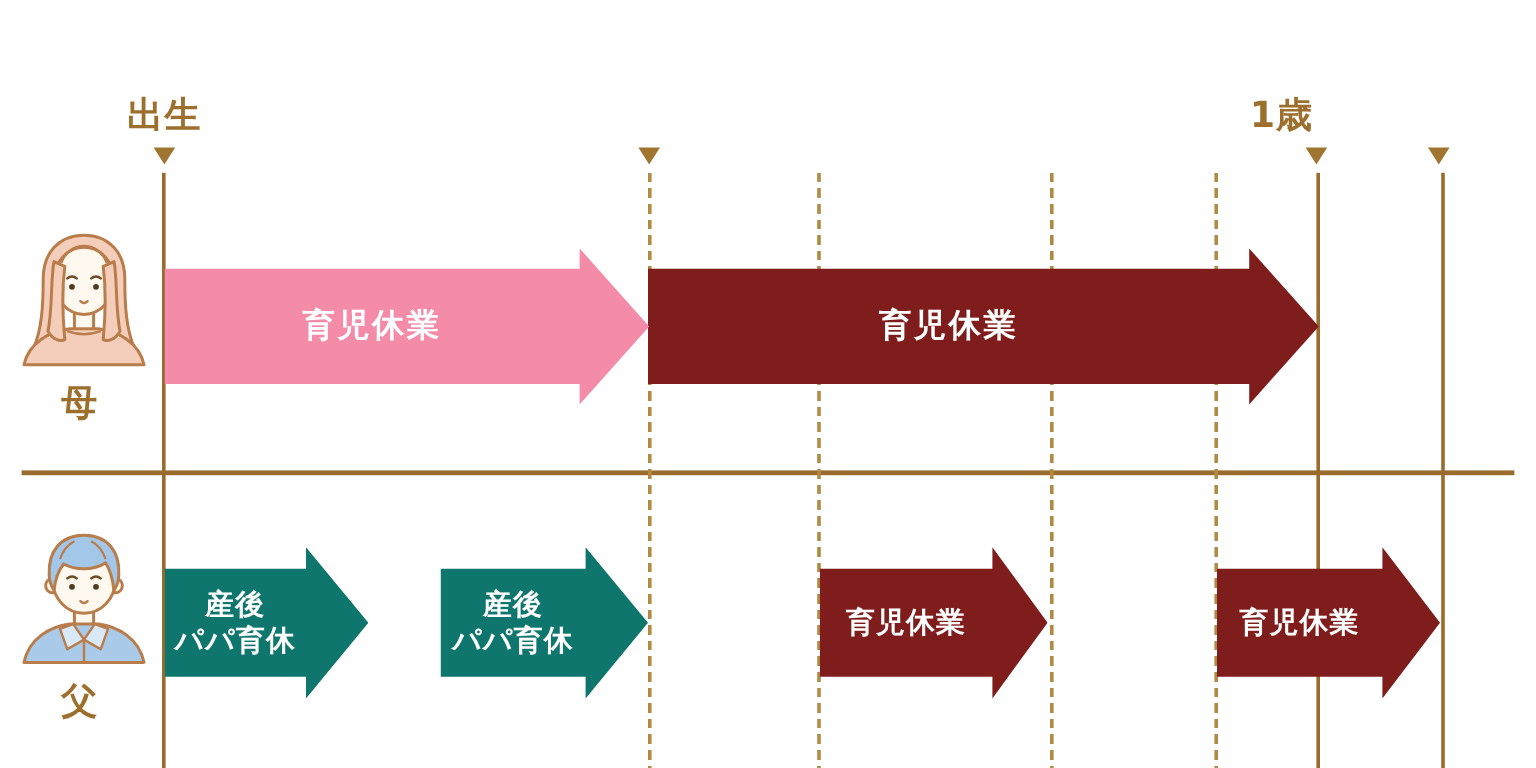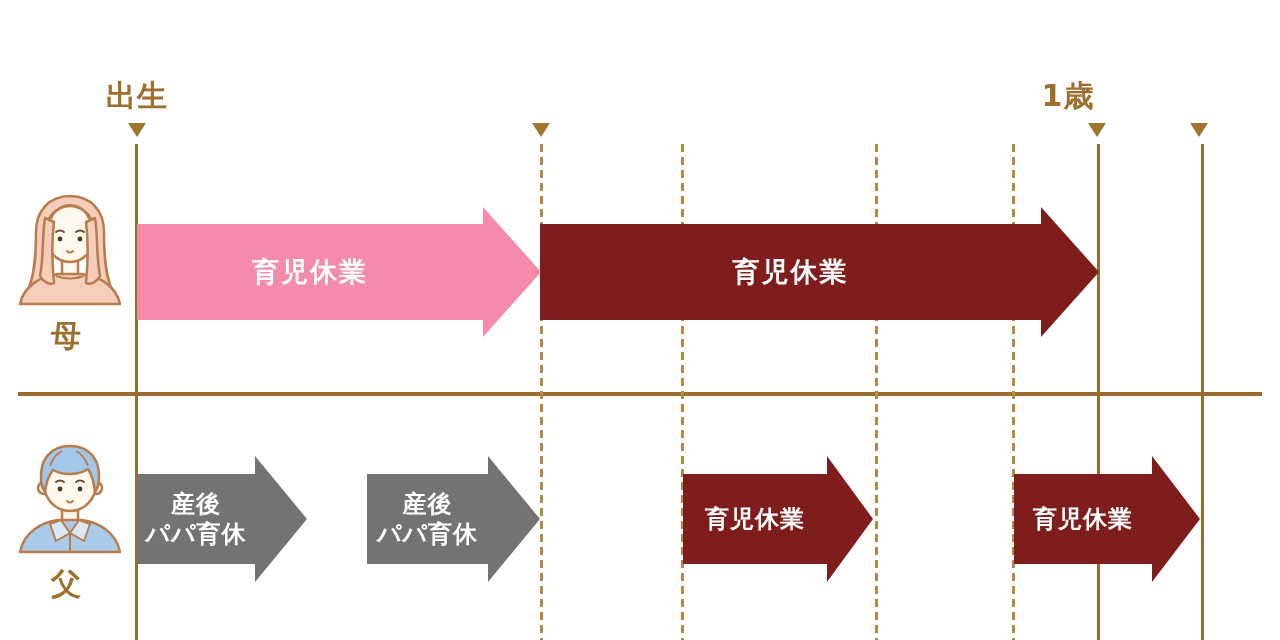--- a/index.html
+++ b/index.html
@@ -52,21 +52,21 @@
   .arrow .arrow-label {
     color:#ffffff; font-weight:700; text-align:center; white-space:pre-line;
     line-height:1.25;
   }
   .row-mother { top:163px; height:130px; --off:17px; --tip:58px; }
   .row-mother .arrow-label { font-size:27px; letter-spacing:2px; }
   .row-father { top:412px; height:126px; --off:18px; --tip:52px; }
   .row-father .arrow-label { font-size:24px; letter-spacing:1px; }
   .pink  { background:#F48BA9; z-index:3; }
   .green { background:#7f1d1d; }
-  .blue  { background:#737373; }
+  .blue  { background:#0f766e; }
 
   
   .row-name {
     position:absolute; transform:translateX(-50%);
     color:#9C6F2D; font-size:30px; font-weight:700;
   }
   .avatar { position:absolute; left:16px; width:108px; height:116px; }
 </style>
 </head>
 <body>

